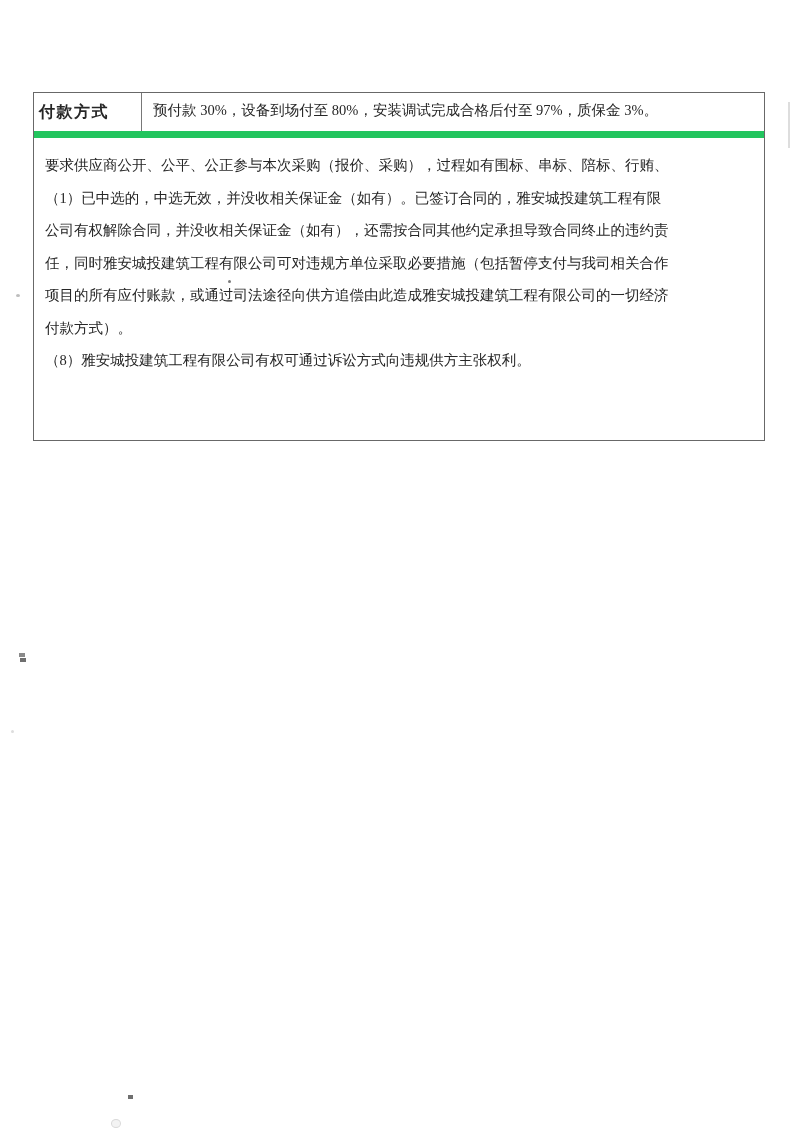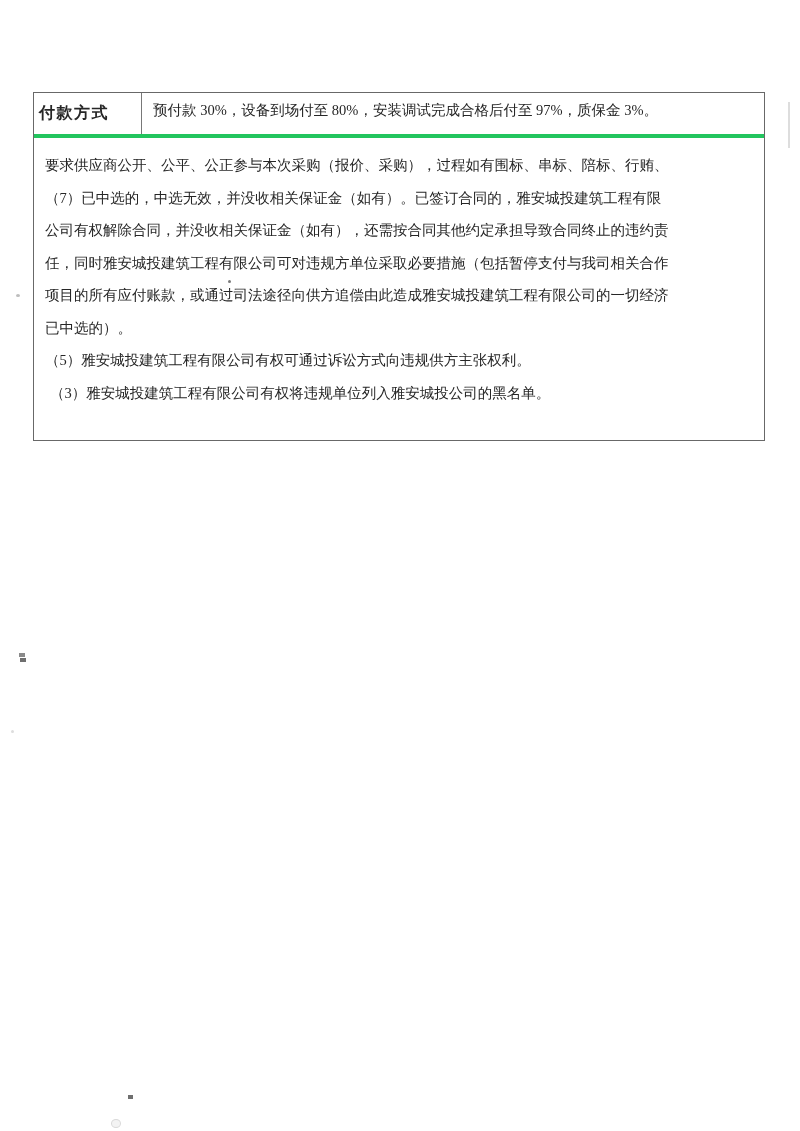--- a/index.html
+++ b/index.html
@@ -24,21 +24,21 @@
     width: 730px;
     border: 1.5px solid #686868;
     box-sizing: content-box;
   }
   .t-row {
     display: flex;
     box-sizing: border-box;
   }
   .t-row-payment {
     height: 45px;
-    border-bottom: 4px solid #22c55e;
+    border-bottom: 7px solid #22c55e;
   }
   .t-row-integrity {
     height: 302px;
   }
   .t-label {
     flex: none;
     width: 108px;
     box-sizing: border-box;
     border-right: 1px solid #787878;
     font-weight: bold;
@@ -104,27 +104,26 @@
     <div class="t-row t-row-payment">
       <div class="t-label t-label-payment">付款方式</div>
       <div class="t-cell t-cell-payment">
         <div class="cell-line">预付款 30%，设备到场付至 80%，安装调试完成合格后付至 97%，质保金 3%。</div>
       </div>
     </div>
 
     <div class="t-row t-row-integrity">
       <div class="t-cell t-cell-integrity">
         <div class="cell-line">要求供应商公开、公平、公正参与本次采购（报价、采购），过程如有围标、串标、陪标、行贿、</div>
-        <div class="cell-line">（7）已中选的，中选无效，并没收相关保证金（如有）。已签订合同的，雅安城投建筑工程有限</div>
+        <div class="cell-line">（1）已中选的，中选无效，并没收相关保证金（如有）。已签订合同的，雅安城投建筑工程有限</div>
         <div class="cell-line">公司有权解除合同，并没收相关保证金（如有），还需按合同其他约定承担导致合同终止的违约责</div>
         <div class="cell-line">任，同时雅安城投建筑工程有限公司可对违规方单位采取必要措施（包括暂停支付与我司相关合作</div>
         <div class="cell-line">项目的所有应付账款，或通过司法途径向供方追偿由此造成雅安城投建筑工程有限公司的一切经济</div>
-        <div class="cell-line">已中选的）。</div>
-        <div class="cell-line">（5）雅安城投建筑工程有限公司有权可通过诉讼方式向违规供方主张权利。</div>
-        <div class="cell-line">（3）雅安城投建筑工程有限公司有权将违规单位列入雅安城投公司的黑名单。</div>
+        <div class="cell-line">付款方式）。</div>
+        <div class="cell-line">（8）雅安城投建筑工程有限公司有权可通过诉讼方式向违规供方主张权利。</div>
       </div>
     </div>
 
   </div>
 
   <div class="artifact streak-right"></div>
   <div class="artifact speck-1"></div>
   <div class="artifact speck-2"></div>
   <div class="artifact speck-3"></div>
   <div class="artifact speck-4"></div>

